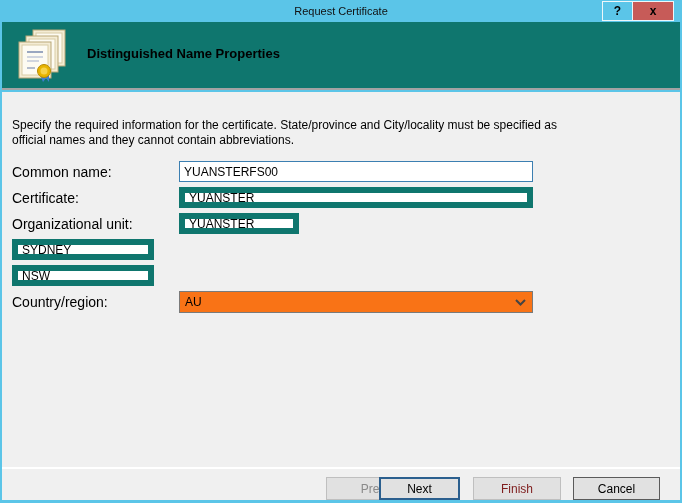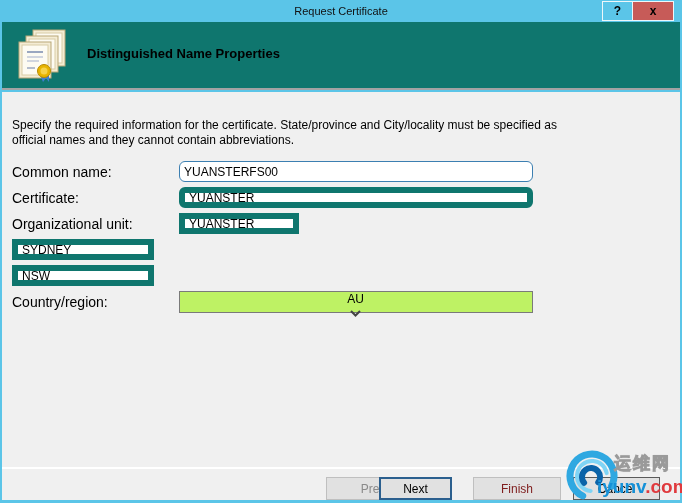--- a/index.html
+++ b/index.html
@@ -50,42 +50,42 @@
 
   .form { margin-top:13px; }
   .form-row { display:flex; align-items:center; height:21px; margin-bottom:5px; }
   .form-label { width:167px; font-size:14px; color:#000; }
   .form-input {
     height:21px; border:6px solid #0f766e; background:#fff;
     font-family:"Liberation Sans", sans-serif; font-size:12px; color:#000;
     padding:0 4px; outline:none;
   }
   .form-input.focused { border:1px solid #3C7FB1; }
-  .w-wide { width:354px;border-radius:6px; }
+  .w-wide { width:354px; }
   .w-narrow { width:120px; }
   .w-medium { width:142px; }
 
   .combo {
-    width:354px; height:22px; border:1px solid #7A7A7A; background:#bef264;
+    width:354px; height:22px; border:1px solid #7A7A7A; background:#f97316;
     display:flex; align-items:center; justify-content:space-between;
-    padding:0 6px 0 5px; font-size:12px; color:#000;flex-direction:column;
+    padding:0 6px 0 5px; font-size:12px; color:#000;
   }
 
   
   .footer {
     position:absolute; left:2px; top:467px; width:678px; height:33px;
     background:#F0F0F0; border-top:2px solid #ffffff;
   }
   .btn {
     position:absolute; top:8px; height:23px;
     background:#E1E1E1; border:1px solid #ADADAD;
     font-family:"Liberation Sans", sans-serif; font-size:12px; color:#000;
   }
   .btn-previous { left:280px; width:116px; color:#8A8A8A; border-color:#BFBFBF;margin-left:44px; }
-  .btn-next     { left:377px; width:73px;  border:2px solid #2B5F8E; }
+  .btn-next     { left:377px; width:81px;  border:2px solid #2B5F8E; }
   .btn-finish   { left:471px; width:88px;  color:#7f1d1d; border-color:#BFBFBF; }
   .btn-cancel   { left:571px; width:87px;  border:1px solid #5A5A5A; }
 
   
   .watermark {
     position:absolute; left:561px; top:449px; width:121px; height:54px;
     z-index:5; pointer-events:none;
   }
   .wm-swirl { position:absolute; left:0; top:0; }
   .wm-cn {
@@ -180,27 +180,14 @@
     </div>
   </div>
 
   <div class="footer">
     <button class="btn btn-previous">Previous</button>
     <button class="btn btn-next">Next</button>
     <button class="btn btn-finish">Finish</button>
     <button class="btn btn-cancel">Cancel</button>
   </div>
 
-  <div class="watermark">
-    <span class="wm-swirl">
-      <svg width="60" height="54" viewBox="0 0 60 54">
-        <g fill="none" stroke-linecap="round">
-          <circle cx="31" cy="27" r="22" stroke="#2FA8E1" stroke-width="7" stroke-dasharray="104 35" transform="rotate(115 31 27)"></circle>
-          <circle cx="31" cy="27" r="15" stroke="#7FD4F5" stroke-width="4" stroke-dasharray="66 29" transform="rotate(95 31 27)"></circle>
-          <circle cx="30" cy="28" r="9" stroke="#0B63A8" stroke-width="6" stroke-dasharray="40 17" transform="rotate(140 30 28)"></circle>
-        </g>
-      </svg>
-    </span>
-    <span class="wm-cn">运维网</span>
-    <span class="wm-url"><span class="blue">iyunv</span><span class="red">.com</span></span>
-  </div>
 
 </div>
 
 </body></html>

